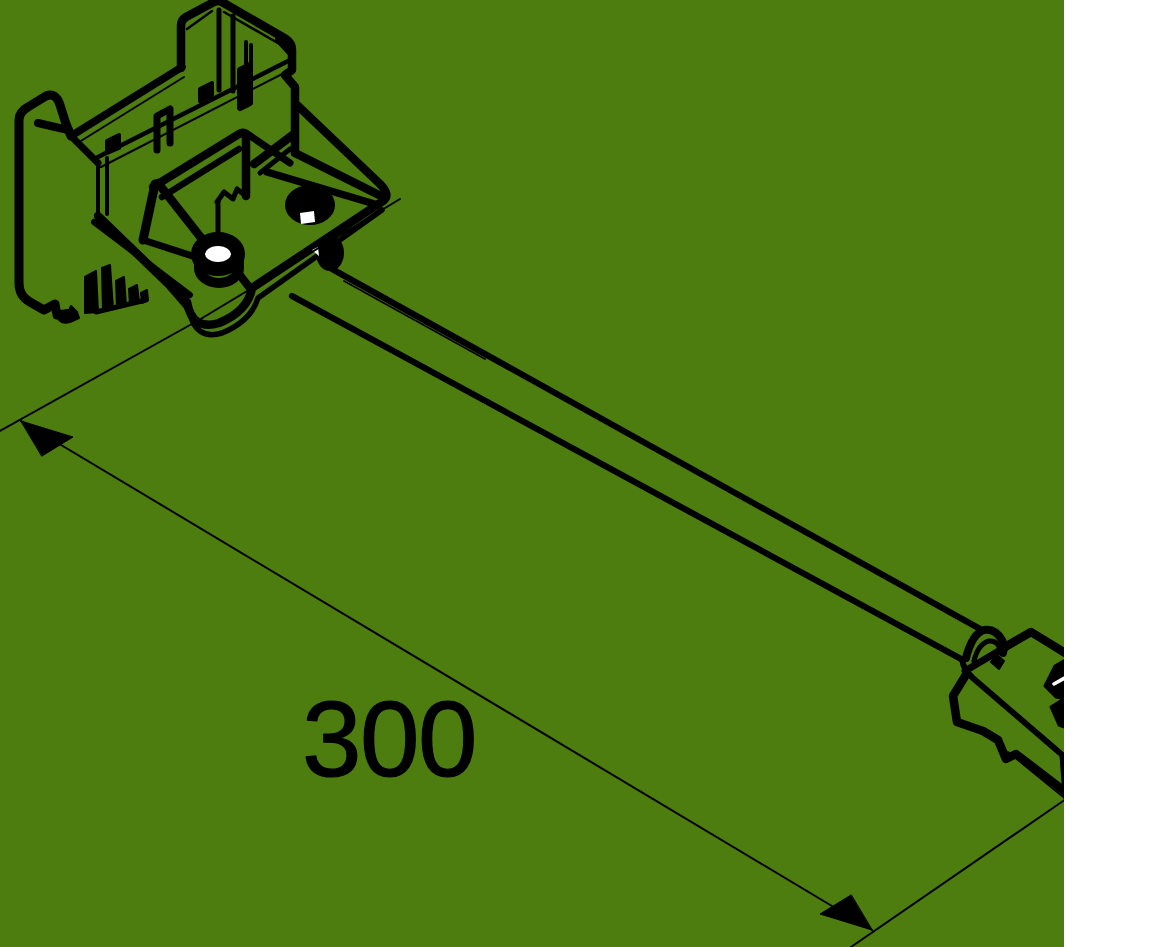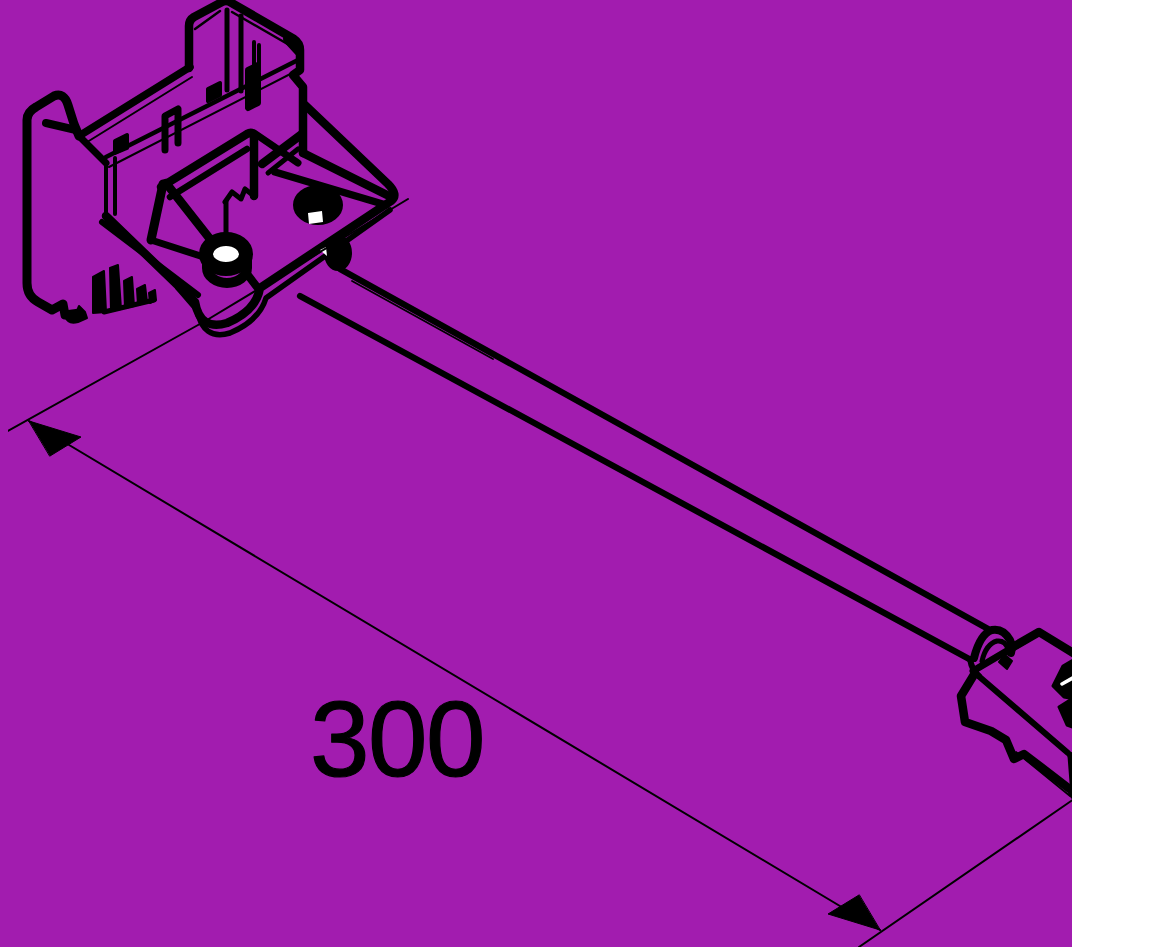--- a/index.html
+++ b/index.html
@@ -1,16 +1,16 @@
 <!DOCTYPE html>
 <html><head>
 <meta charset="utf-8">
 <style>
   html,body{margin:0;padding:0;background:#fff;}
-  .wrap{width:1064px;height:947px;position:relative;background:#a21caf;overflow:hidden;padding-left:8px;}
+  .wrap{width:1064px;height:947px;position:relative;background:#4d7c0f;overflow:hidden;}
   svg{display:block;}
   text{font-family:"Liberation Sans",sans-serif;}
 </style>
 </head>
 <body>
 <div class="wrap">
 <svg width="1150" height="947" viewBox="0 0 1150 947" fill="none" stroke="#000" stroke-width="7.5" stroke-linecap="round" stroke-linejoin="round">
 
 <g id="cable">
   <path d="M 332,269 L 982,630" stroke-width="6.2"></path>

